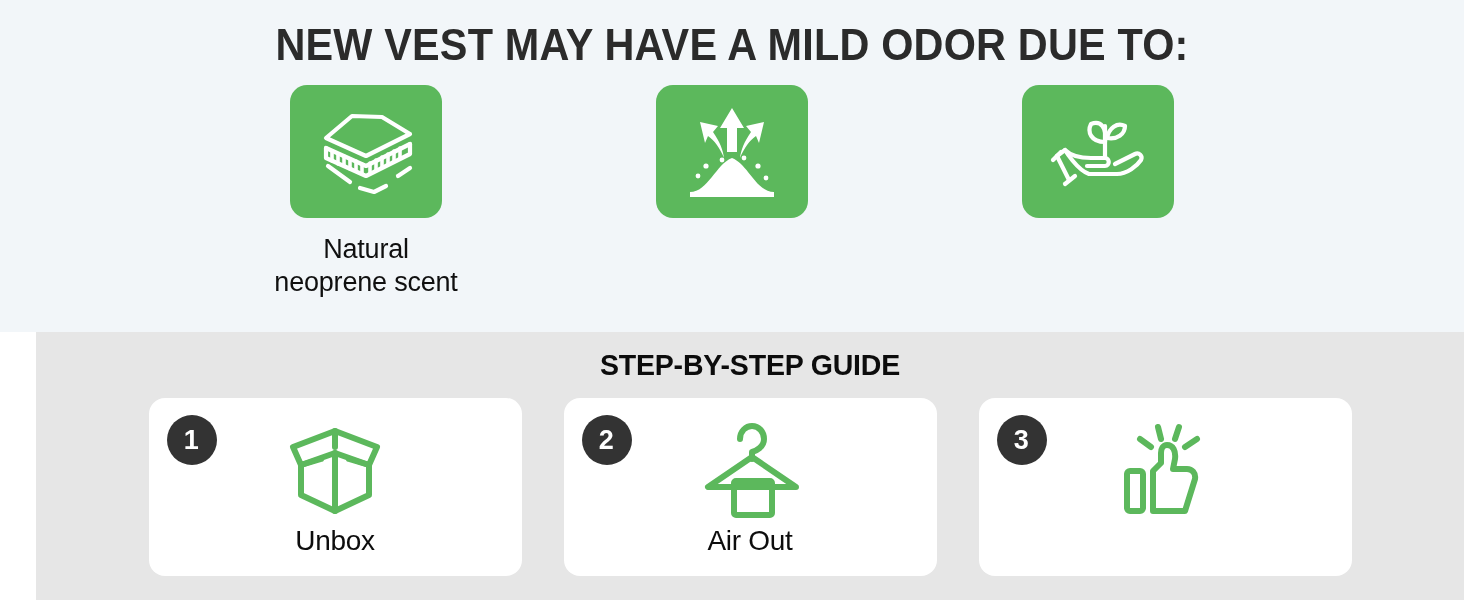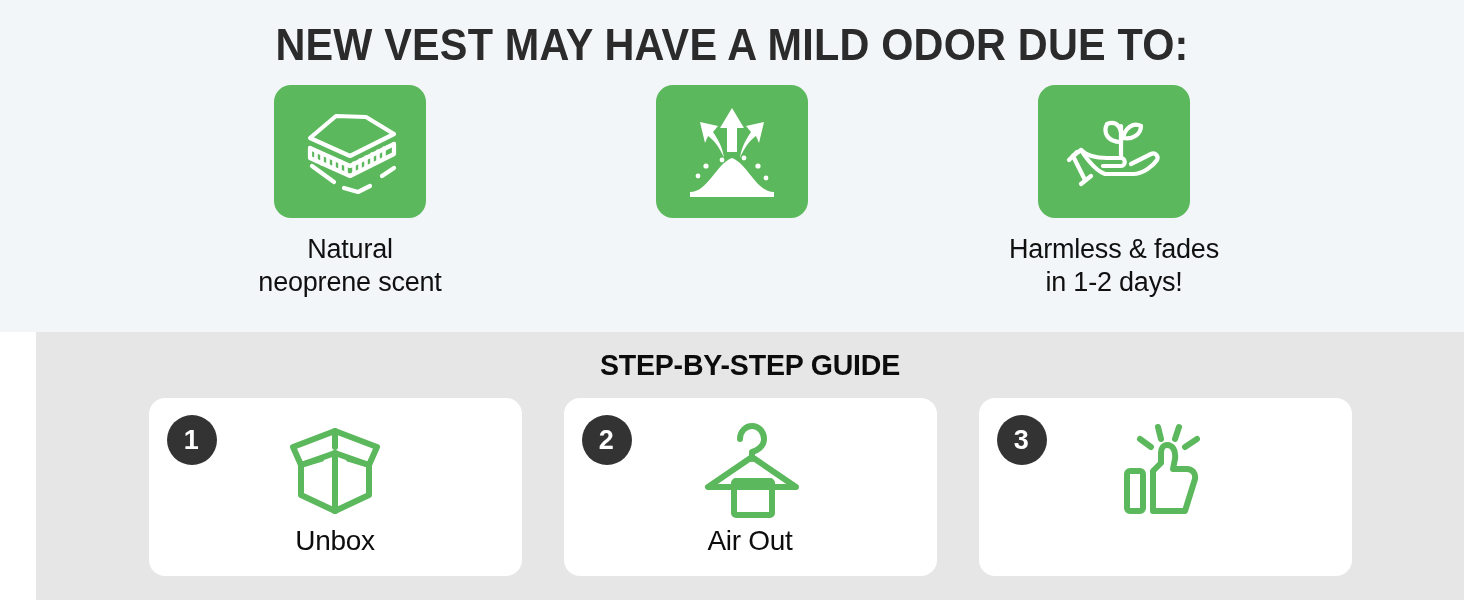--- a/index.html
+++ b/index.html
@@ -41,21 +41,21 @@
     padding-top: 22px;
     font-family: "Liberation Sans Narrow", "Liberation Sans", "DejaVu Sans Condensed", sans-serif;
     transform: scaleX(0.92);
     white-space: nowrap;
   }
   .reasons-row {
     display: flex;
     justify-content: center;
     align-items: flex-start;
     margin-top: 18px;
-    gap: 16px;
+    gap: 0;
   }
   .reason {
     width: 366px;
     display: flex;
     flex-direction: column;
     align-items: center;
   }
   .reason-tile {
     width: 152px;
     height: 133px;
@@ -235,22 +235,20 @@
 
               <path d="M14 52 L22 46 C28 52 38 54 48 54 L62 54 C67 54 67 62 62 62 L44 62"></path>
               <path d="M22 46 C22 46 34 66 46 70 L74 70 C84 70 94 62 98 56 C100 52 96 48 92 50 L72 60"></path>
 
               <path d="M14 52 L26 76"></path>
               <path d="M10 56 L18 48"></path>
               <path d="M22 80 L32 72"></path>
             </svg>
           </span>
         </div>
-        <div class="reason-caption">Harmless &amp; fades
-in 1-2 days!</div>
       </div>
 
     </div>
   </div>
 
   <div class="bottom-section">
 
     <div class="guide-title">STEP-BY-STEP GUIDE</div>
 
     <div class="steps-row">

